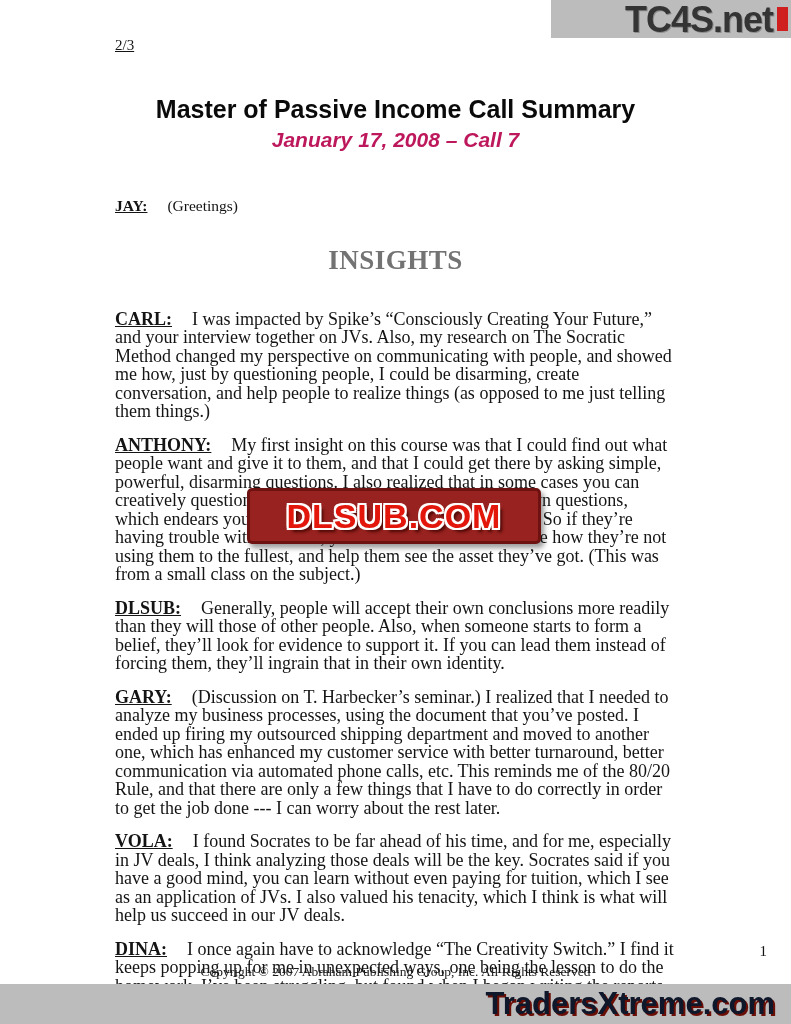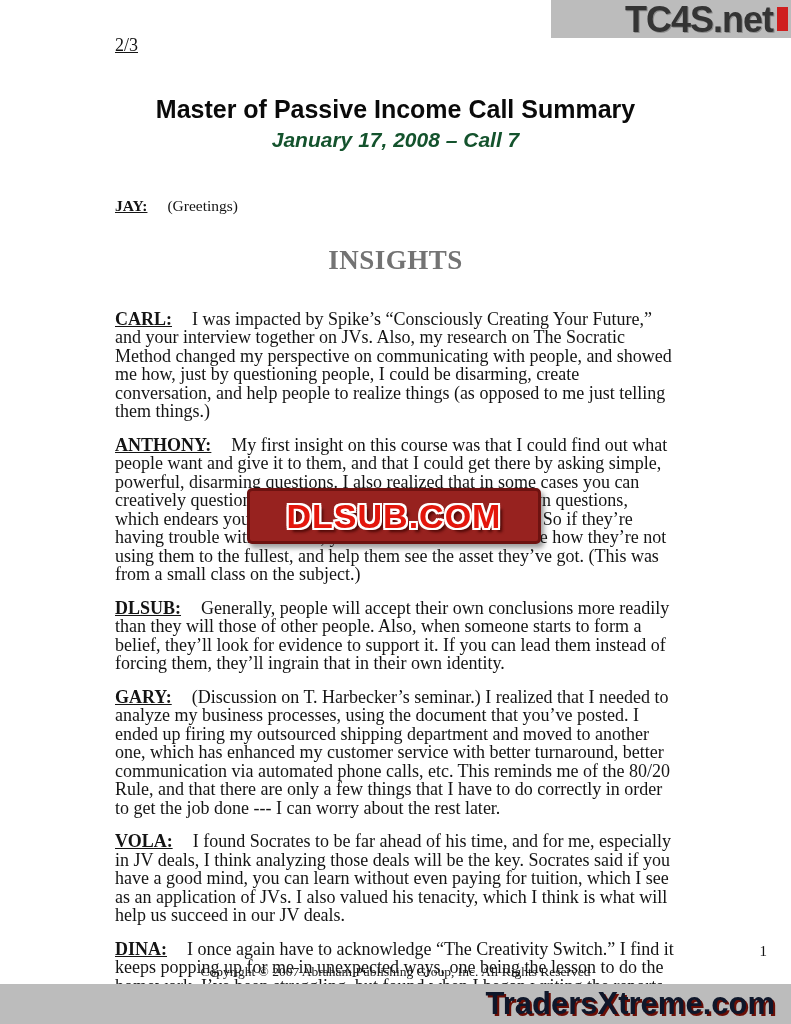--- a/index.html
+++ b/index.html
@@ -40,42 +40,42 @@
     margin-right: 3px;
   }
 
   
   .content {
     position: absolute;
     top: 0; left: 0; right: 0;
     padding: 36px 115px 0 115px;
   }
   .page-indicator {
-    font-size: 18px;
+    font-size: 15px;
     line-height: 18px;
     text-decoration: underline;
   }
   .doc-title {
     margin: 40px 0 0 0;
     text-align: center;
     font-family: "Liberation Sans", sans-serif;
     font-weight: bold;
     font-size: 25px;
     line-height: 30px;
     color: #0a0a0a;
   }
   .doc-subtitle {
     margin: 3px 0 0 0;
     text-align: center;
     font-family: "Liberation Sans", sans-serif;
     font-weight: bold;
     font-style: italic;
     font-size: 21px;
     line-height: 26px;
-    color: #14532d;
+    color: #be185d;
   }
   .intro-line {
     margin: 44px 0 0 0;
     font-size: 15.5px;
     line-height: 18.5px;
   }
   .section-heading {
     margin: 28px 0 34px 0;
     text-align: center;
     font-family: "Liberation Serif", serif;

